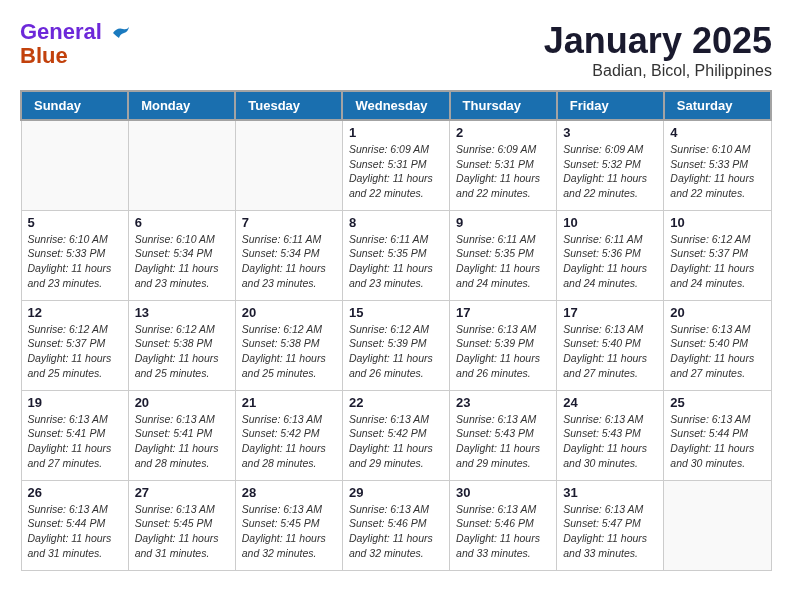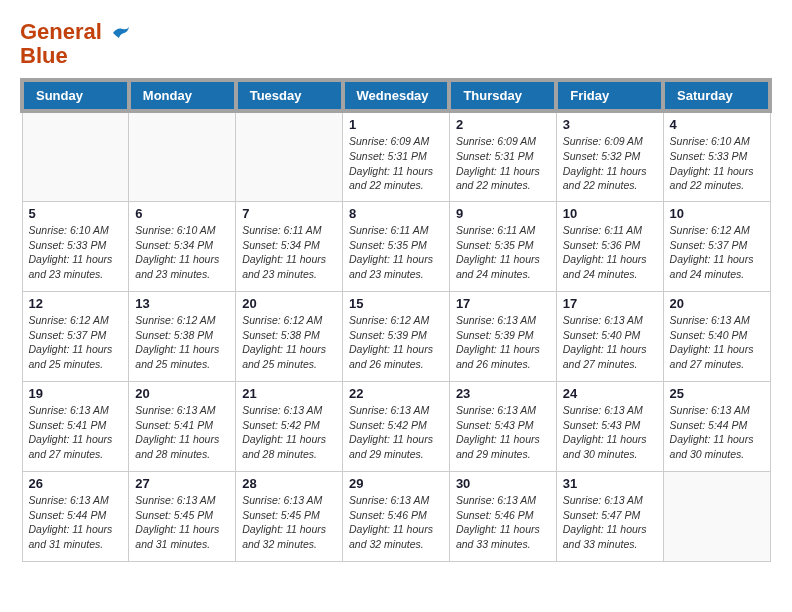--- a/index.html
+++ b/index.html
@@ -36,21 +36,21 @@
       width: 100%;
       border-collapse: collapse;
       border: 1px solid #ccc;
     }
     .calendar th {
       background-color: #1a6faf;
       color: #fff;
       text-align: left;
       padding: 6px 12px;
       font-size: 13px;
-      border: 4px solid #a3a3a3;
+      border: 2px solid #a3a3a3;
     }
     .calendar td {
       vertical-align: top;
       border: 1px solid #ccc;
       padding: 4px 6px;
       width: calc(100% / 7);
       min-height: 80px;
       font-size: 11px;
       color: #333;
       background: #fff;
@@ -75,28 +75,32 @@
     }
   </style>
 </head>
 <body>
 
 <div class="header-area">
   <div class="logo">
     <div>
       <div style="display:flex;align-items:center;">
         <div style="font-size:22px;font-weight:bold;color:#1a1a2e;line-height:1.1;">
-          <span style="color:#c2410c;">General</span>
+          <span style="color:#6d28d9;">General</span>
           <svg style="display:inline-block;vertical-align:middle;margin-left:3px;" width="20" height="16" viewBox="0 0 20 16">
             <path d="M2,8 Q6,2 12,4 Q16,5 18,2 Q17,7 13,8 Q9,9 8,13 Q5,11 2,8Z" fill="#1a7abf"></path>
           </svg>
         </div>
       </div>
       <div style="font-size:22px;font-weight:bold;color:#c2410c;line-height:1.1;">Blue</div>
     </div>
+  </div>
+  <div class="title-area">
+    <div class="month-title">January 2025</div>
+    <div class="location-title">Badian, Bicol, Philippines</div>
   </div>
 </div>
 
 <table class="calendar">
   <thead>
     <tr>
     <th>Sunday</th>
         <th>Monday</th>
         <th>Tuesday</th>
         <th>Wednesday</th>

